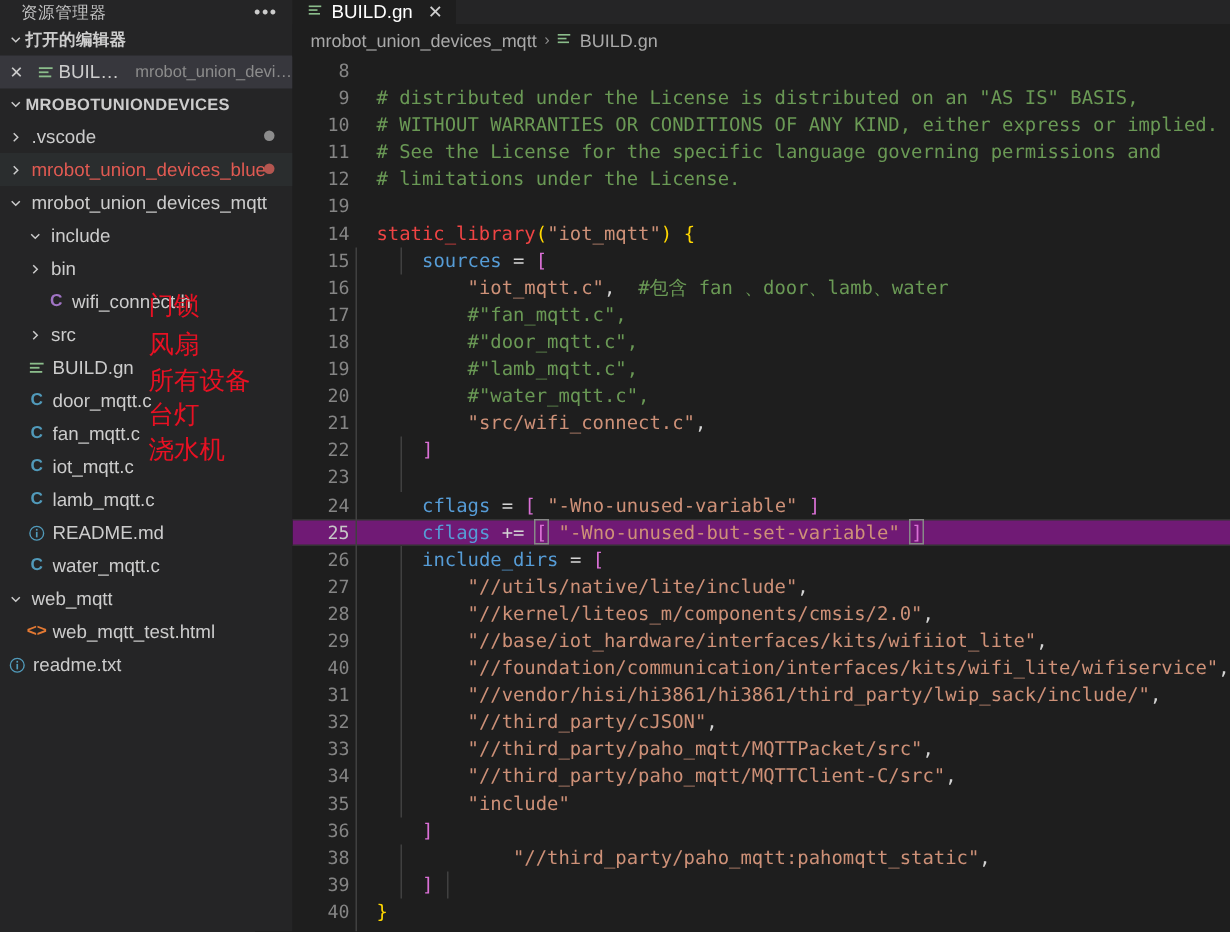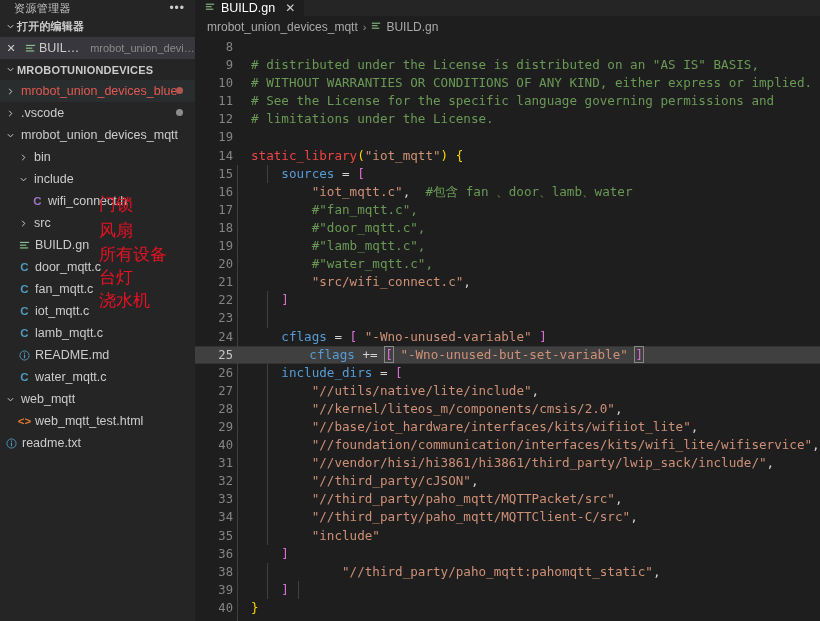--- a/index.html
+++ b/index.html
@@ -103,21 +103,21 @@
   .bc-item{cursor:pointer;}
 
   .codearea{
     flex:1;position:relative;overflow:hidden;
     font-family:"DejaVu Sans Mono","Liberation Mono",monospace;
     font-size:12.6px;line-height:18.1px;
   }
   .codeline{
     height:18.1px;display:flex;align-items:center;white-space:pre;position:relative;
   }
-  .codeline.active{background:#404040;box-shadow:inset 0 1px 0 #333,inset 0 -1px 0 #333;gap:28px;}
+  .codeline.active{background:#701a75;box-shadow:inset 0 1px 0 #333,inset 0 -1px 0 #333;}
   .ln{
     width:38px;min-width:38px;text-align:right;padding-right:18px;
     color:#858585;font-size:12.2px;user-select:none;
   }
   .codeline.active .ln{color:#c6c6c6;}
   .code{padding-left:0;position:relative;}
 
   
   .cm{color:#6a9955;}          
   .fn{color:#ef4444;}          
@@ -171,66 +171,66 @@
     <div class="section-header">
       <span class="chev">
         <svg width="9" height="9" viewBox="0 0 10 10">
             <path d="M2 3.5 L5 6.5 L8 3.5" stroke="#cccccc" stroke-width="1.1" fill="none"></path>
           </svg>
       </span>
       <span>MROBOTUNIONDEVICES</span>
     </div>
 
     <div id="tree">
+        <div class="row">
+          <span style="width: 3px; min-width: 3px;"></span>
+          <span class="chev">
+            <svg width="9" height="9" viewBox="0 0 10 10">
+              <path d="M3.5 2 L6.5 5 L3.5 8" stroke="#cccccc" stroke-width="1.1" fill="none"></path>
+            </svg>
+          </span>
+          <span class="lbl" style="margin-left: 4px;">.vscode</span>
+          <span class="dot grey"></span>
+        </div>
         <div class="row selected-red">
           <span style="width: 3px; min-width: 3px;"></span>
           <span class="chev">
             <svg width="9" height="9" viewBox="0 0 10 10">
               <path d="M3.5 2 L6.5 5 L3.5 8" stroke="#cccccc" stroke-width="1.1" fill="none"></path>
             </svg>
           </span>
           <span class="lbl red-name" style="margin-left: 4px;">mrobot_union_devices_blue</span>
           <span class="dot red"></span>
         </div>
         <div class="row">
           <span style="width: 3px; min-width: 3px;"></span>
           <span class="chev">
             <svg width="9" height="9" viewBox="0 0 10 10">
+              <path d="M2 3.5 L5 6.5 L8 3.5" stroke="#cccccc" stroke-width="1.1" fill="none"></path>
+            </svg>
+          </span>
+          <span class="lbl" style="margin-left: 4px;">mrobot_union_devices_mqtt</span>
+        </div>
+        <div class="row">
+          <span style="width: 16px; min-width: 16px;"></span>
+          <span class="chev">
+            <svg width="9" height="9" viewBox="0 0 10 10">
+              <path d="M2 3.5 L5 6.5 L8 3.5" stroke="#cccccc" stroke-width="1.1" fill="none"></path>
+            </svg>
+          </span>
+          <span class="lbl" style="margin-left: 4px;">include</span>
+        </div>
+        <div class="row">
+          <span style="width: 16px; min-width: 16px;"></span>
+          <span class="chev">
+            <svg width="9" height="9" viewBox="0 0 10 10">
               <path d="M3.5 2 L6.5 5 L3.5 8" stroke="#cccccc" stroke-width="1.1" fill="none"></path>
             </svg>
           </span>
-          <span class="lbl" style="margin-left: 4px;">.vscode</span>
-          <span class="dot grey"></span>
-        </div>
-        <div class="row">
-          <span style="width: 3px; min-width: 3px;"></span>
-          <span class="chev">
-            <svg width="9" height="9" viewBox="0 0 10 10">
-              <path d="M2 3.5 L5 6.5 L8 3.5" stroke="#cccccc" stroke-width="1.1" fill="none"></path>
-            </svg>
-          </span>
-          <span class="lbl" style="margin-left: 4px;">mrobot_union_devices_mqtt</span>
-        </div>
-        <div class="row">
-          <span style="width: 16px; min-width: 16px;"></span>
-          <span class="chev">
-            <svg width="9" height="9" viewBox="0 0 10 10">
-              <path d="M3.5 2 L6.5 5 L3.5 8" stroke="#cccccc" stroke-width="1.1" fill="none"></path>
-            </svg>
-          </span>
           <span class="lbl" style="margin-left: 4px;">bin</span>
-        </div>
-        <div class="row">
-          <span style="width: 16px; min-width: 16px;"></span>
-          <span class="chev">
-            <svg width="9" height="9" viewBox="0 0 10 10">
-              <path d="M2 3.5 L5 6.5 L8 3.5" stroke="#cccccc" stroke-width="1.1" fill="none"></path>
-            </svg>
-          </span>
-          <span class="lbl" style="margin-left: 4px;">include</span>
         </div>
         <div class="row">
           <span style="width: 29px; min-width: 29px;"></span>
           <span class="fileicon ic-h">C</span>
           <span class="lbl" style="margin-left: 2px;">wifi_connect.h</span>
         </div>
         <div class="row">
           <span style="width: 16px; min-width: 16px;"></span>
           <span class="chev">
             <svg width="9" height="9" viewBox="0 0 10 10">

